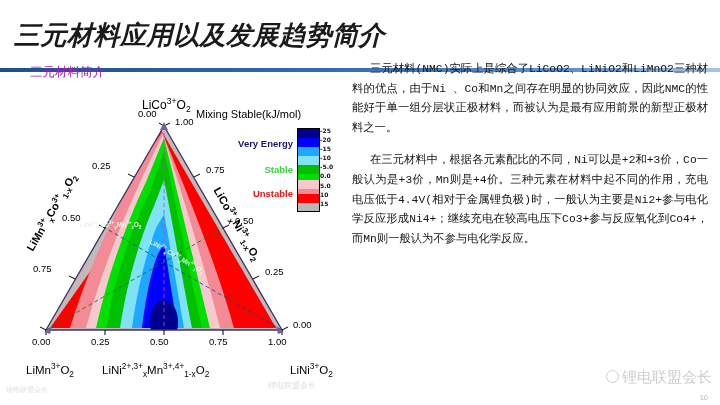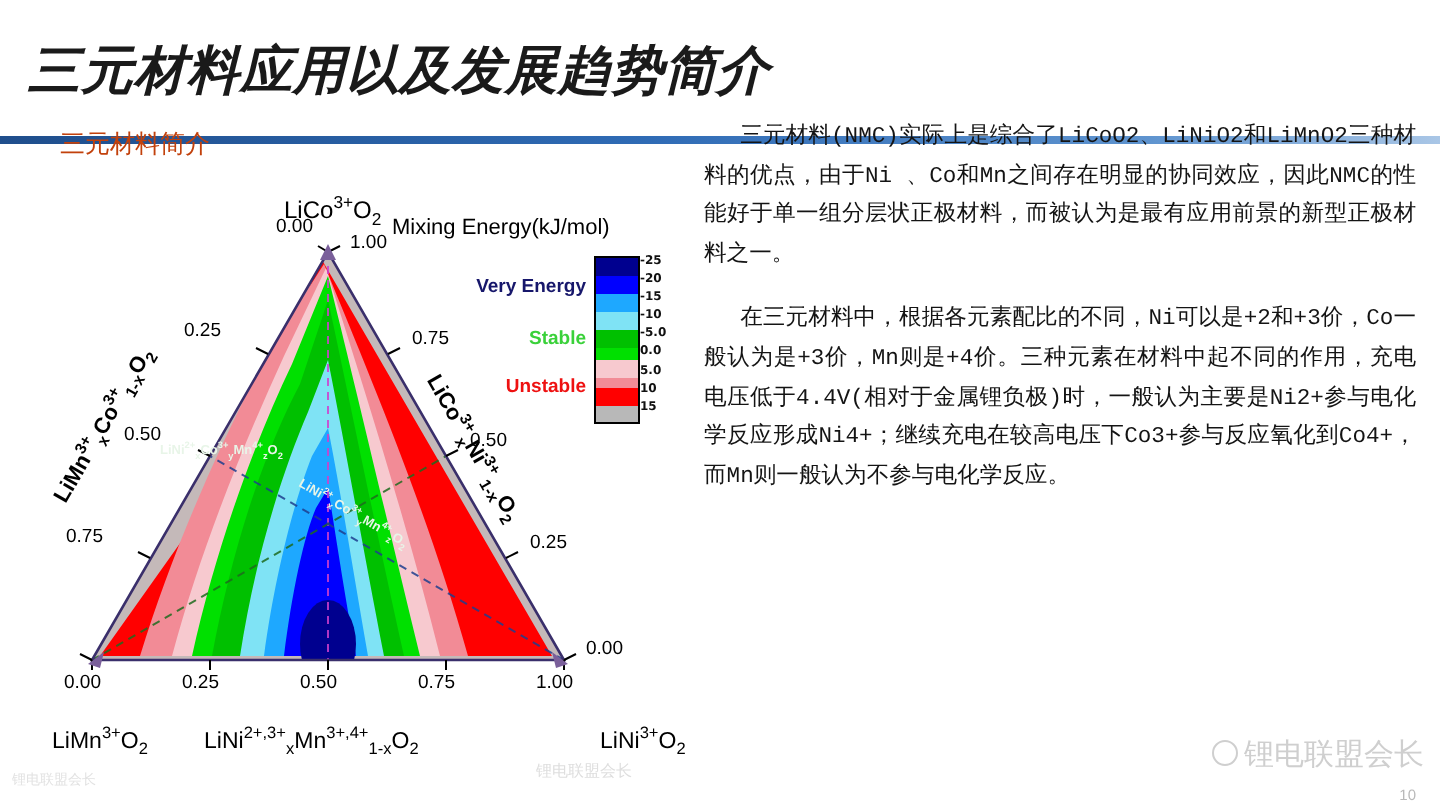--- a/index.html
+++ b/index.html
@@ -19,21 +19,21 @@
     font-family:"DejaVu Sans","Liberation Sans",sans-serif;
   }
   .title-rule{
     position:absolute;left:0;top:50px;width:720px;height:4px;
     background:linear-gradient(to right,#1f4e8c 0%,#2f6bb5 45%,#5f94cf 80%,#a9c6e6 100%);
   }
 
   
   .subhead{
     position:absolute;left:30px;top:64px;
-    font-size:12.5px;color:#c2410c;font-weight:500;
+    font-size:12.5px;color:#a21caf;font-weight:500;
     font-family:"DejaVu Sans","Liberation Sans",sans-serif;
   }
 
   .fig{position:absolute;left:34px;top:96px;width:312px;height:290px;}
 
   .fig-toplabel{
     position:absolute;left:108px;top:0px;
     font-size:12px;font-weight:normal;color:#000;white-space:nowrap;
   }
   .fig-legendtitle{
@@ -124,21 +124,21 @@
   <div class="title-wrap">
     <div class="slide-title">三元材料应用以及发展趋势简介</div>
     <div class="title-rule"></div>
   </div>
 
   <div class="subhead">三元材料简介</div>
 
   <div class="fig">
 
     <div class="fig-toplabel">LiCo<sup>3+</sup>O<sub>2</sub></div>
-    <div class="fig-legendtitle">Mixing Energy(kJ/mol)</div>
+    <div class="fig-legendtitle">Mixing Stable(kJ/mol)</div>
 
     <div class="tri">
       <svg width="260" height="232" viewBox="0 0 260 232">
         <defs>
           <clipPath id="triclip">
             <polygon points="130,10 248,214 12,214"></polygon>
           </clipPath>
         </defs>
 
         <polygon points="130,10 248,214 12,214" fill="#ffffff"></polygon>
@@ -236,21 +236,21 @@
         <span>-5.0</span>
         <span>0.0</span>
         <span>5.0</span>
         <span>10</span>
         <span>15</span>
       </div>
     </div>
 
     <div class="bottomlabel" style="left:-8px;top:266px;">LiMn<sup>3+</sup>O<sub>2</sub></div>
     <div class="bottomlabel" style="left:68px;top:266px;">LiNi<sup>2+,3+</sup><sub>x</sub>Mn<sup>3+,4+</sup><sub>1-x</sub>O<sub>2</sub></div>
-    <div class="bottomlabel" style="left:218px;top:266px;padding-left:48px;">LiNi<sup>3+</sup>O<sub>2</sub></div>
+    <div class="bottomlabel" style="left:208px;top:266px;padding-left:48px;">LiNi<sup>3+</sup>O<sub>2</sub></div>
   </div>
 
   <div class="textcol">
     <p class="para">三元材料(NMC)实际上是综合了LiCoO2、LiNiO2和LiMnO2三种材料的优点，由于Ni 、Co和Mn之间存在明显的协同效应，因此NMC的性能好于单一组分层状正极材料，而被认为是最有应用前景的新型正极材料之一。</p>
     <p class="para">在三元材料中，根据各元素配比的不同，Ni可以是+2和+3价，Co一般认为是+3价，Mn则是+4价。三种元素在材料中起不同的作用，充电电压低于4.4V(相对于金属锂负极)时，一般认为主要是Ni2+参与电化学反应形成Ni4+；继续充电在较高电压下Co3+参与反应氧化到Co4+，而Mn则一般认为不参与电化学反应。</p>
   </div>
 
   <div class="wm wm-main"><span class="ring"></span><span>锂电联盟会长</span></div>
   <div class="wm wm-small">锂电联盟会长</div>
   <div class="wm wm-tiny">锂电联盟会长</div>

